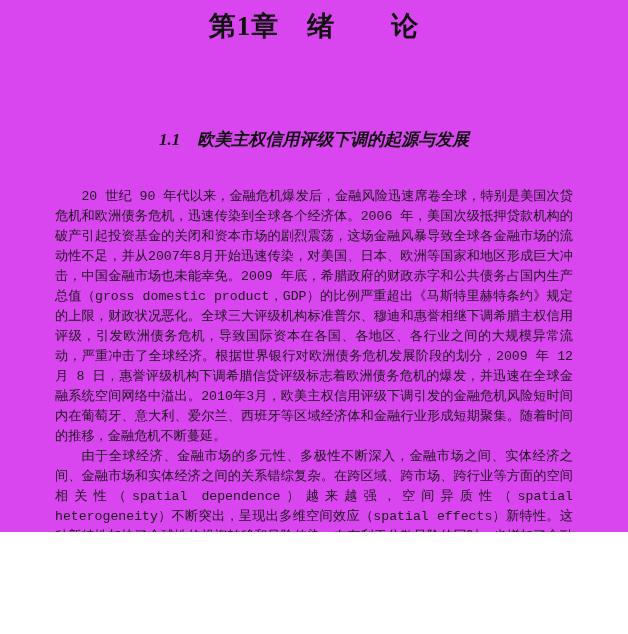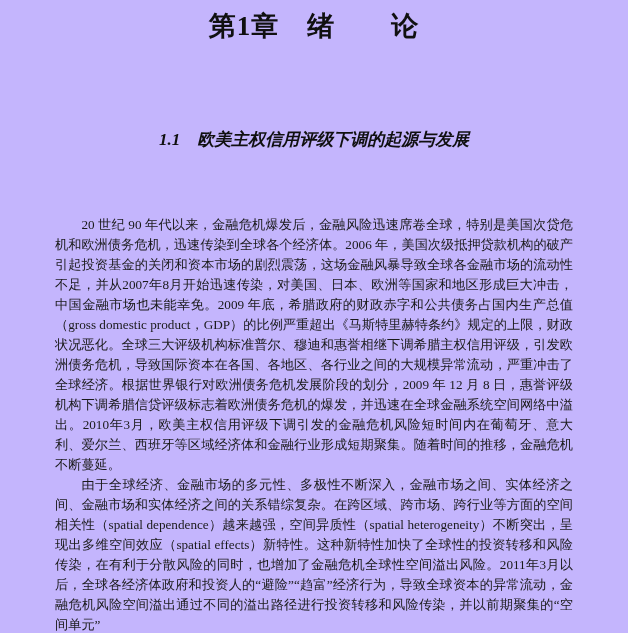--- a/index.html
+++ b/index.html
@@ -3,22 +3,22 @@
 <meta charset="utf-8">
 <style>
   html, body {
     margin: 0;
     padding: 0;
     background: #ffffff;
   }
   .page {
     position: relative;
     width: 628px;
-    height: 633px;
-    background: #c4b5fd;
+    height: 532px;
+    background: #d946ef;
     overflow: hidden;
     box-sizing: border-box;
     color: #151515;
     font-family: "Liberation Serif", "DejaVu Serif", serif;
   }
   .chapter-title {
     margin: 0;
     padding-top: 8px;
     text-align: center;
     font-size: 27px;
@@ -28,22 +28,23 @@
   }
   .section-heading {
     margin: 84px 0 0 0;
     text-align: center;
     font-size: 17px;
     font-weight: bold;
     color: #101010;
     font-style: italic;
   }
   .body-text {
-    margin-top: 64px;
+    margin-top: 36px;
     padding: 0 55px;
+    font-family: Liberation Mono, monospace;
   }
   .body-text p {
     margin: 0;
     font-size: 13.2px;
     line-height: 20px;
     text-align: justify;
     text-indent: 2em;
     color: #1a1a1a;
     word-break: break-word;
   }

